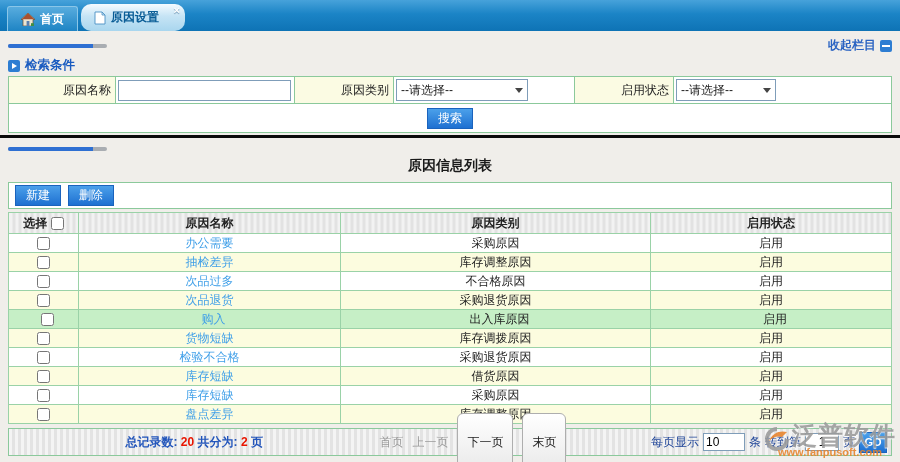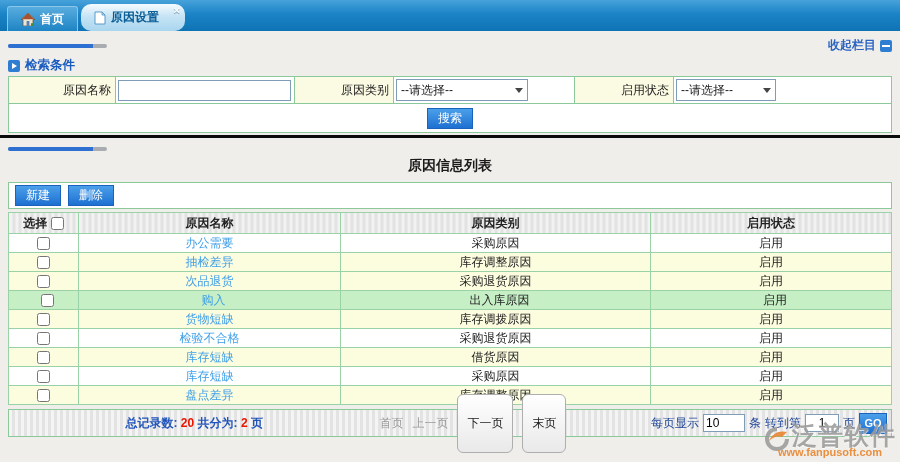--- a/index.html
+++ b/index.html
@@ -181,20 +181,26 @@
           <td><span class="rowlink">办公需要</span></td>
           <td>采购原因</td>
           <td>启用</td>
         </tr>
         <tr class="alt">
           <td><input type="checkbox" style=""></td>
           <td><span class="rowlink">抽检差异</span></td>
           <td>库存调整原因</td>
           <td>启用</td>
         </tr>
+        <tr>
+          <td><input type="checkbox" style=""></td>
+          <td><span class="rowlink">次品过多</span></td>
+          <td>不合格原因</td>
+          <td>启用</td>
+        </tr>
         <tr class="alt">
           <td><input type="checkbox" style=""></td>
           <td><span class="rowlink">次品退货</span></td>
           <td>采购退货原因</td>
           <td>启用</td>
         </tr>
         <tr class="hl">
           <td><input type="checkbox" style=""></td>
           <td><span class="rowlink">购入</span></td>
           <td>出入库原因</td>

